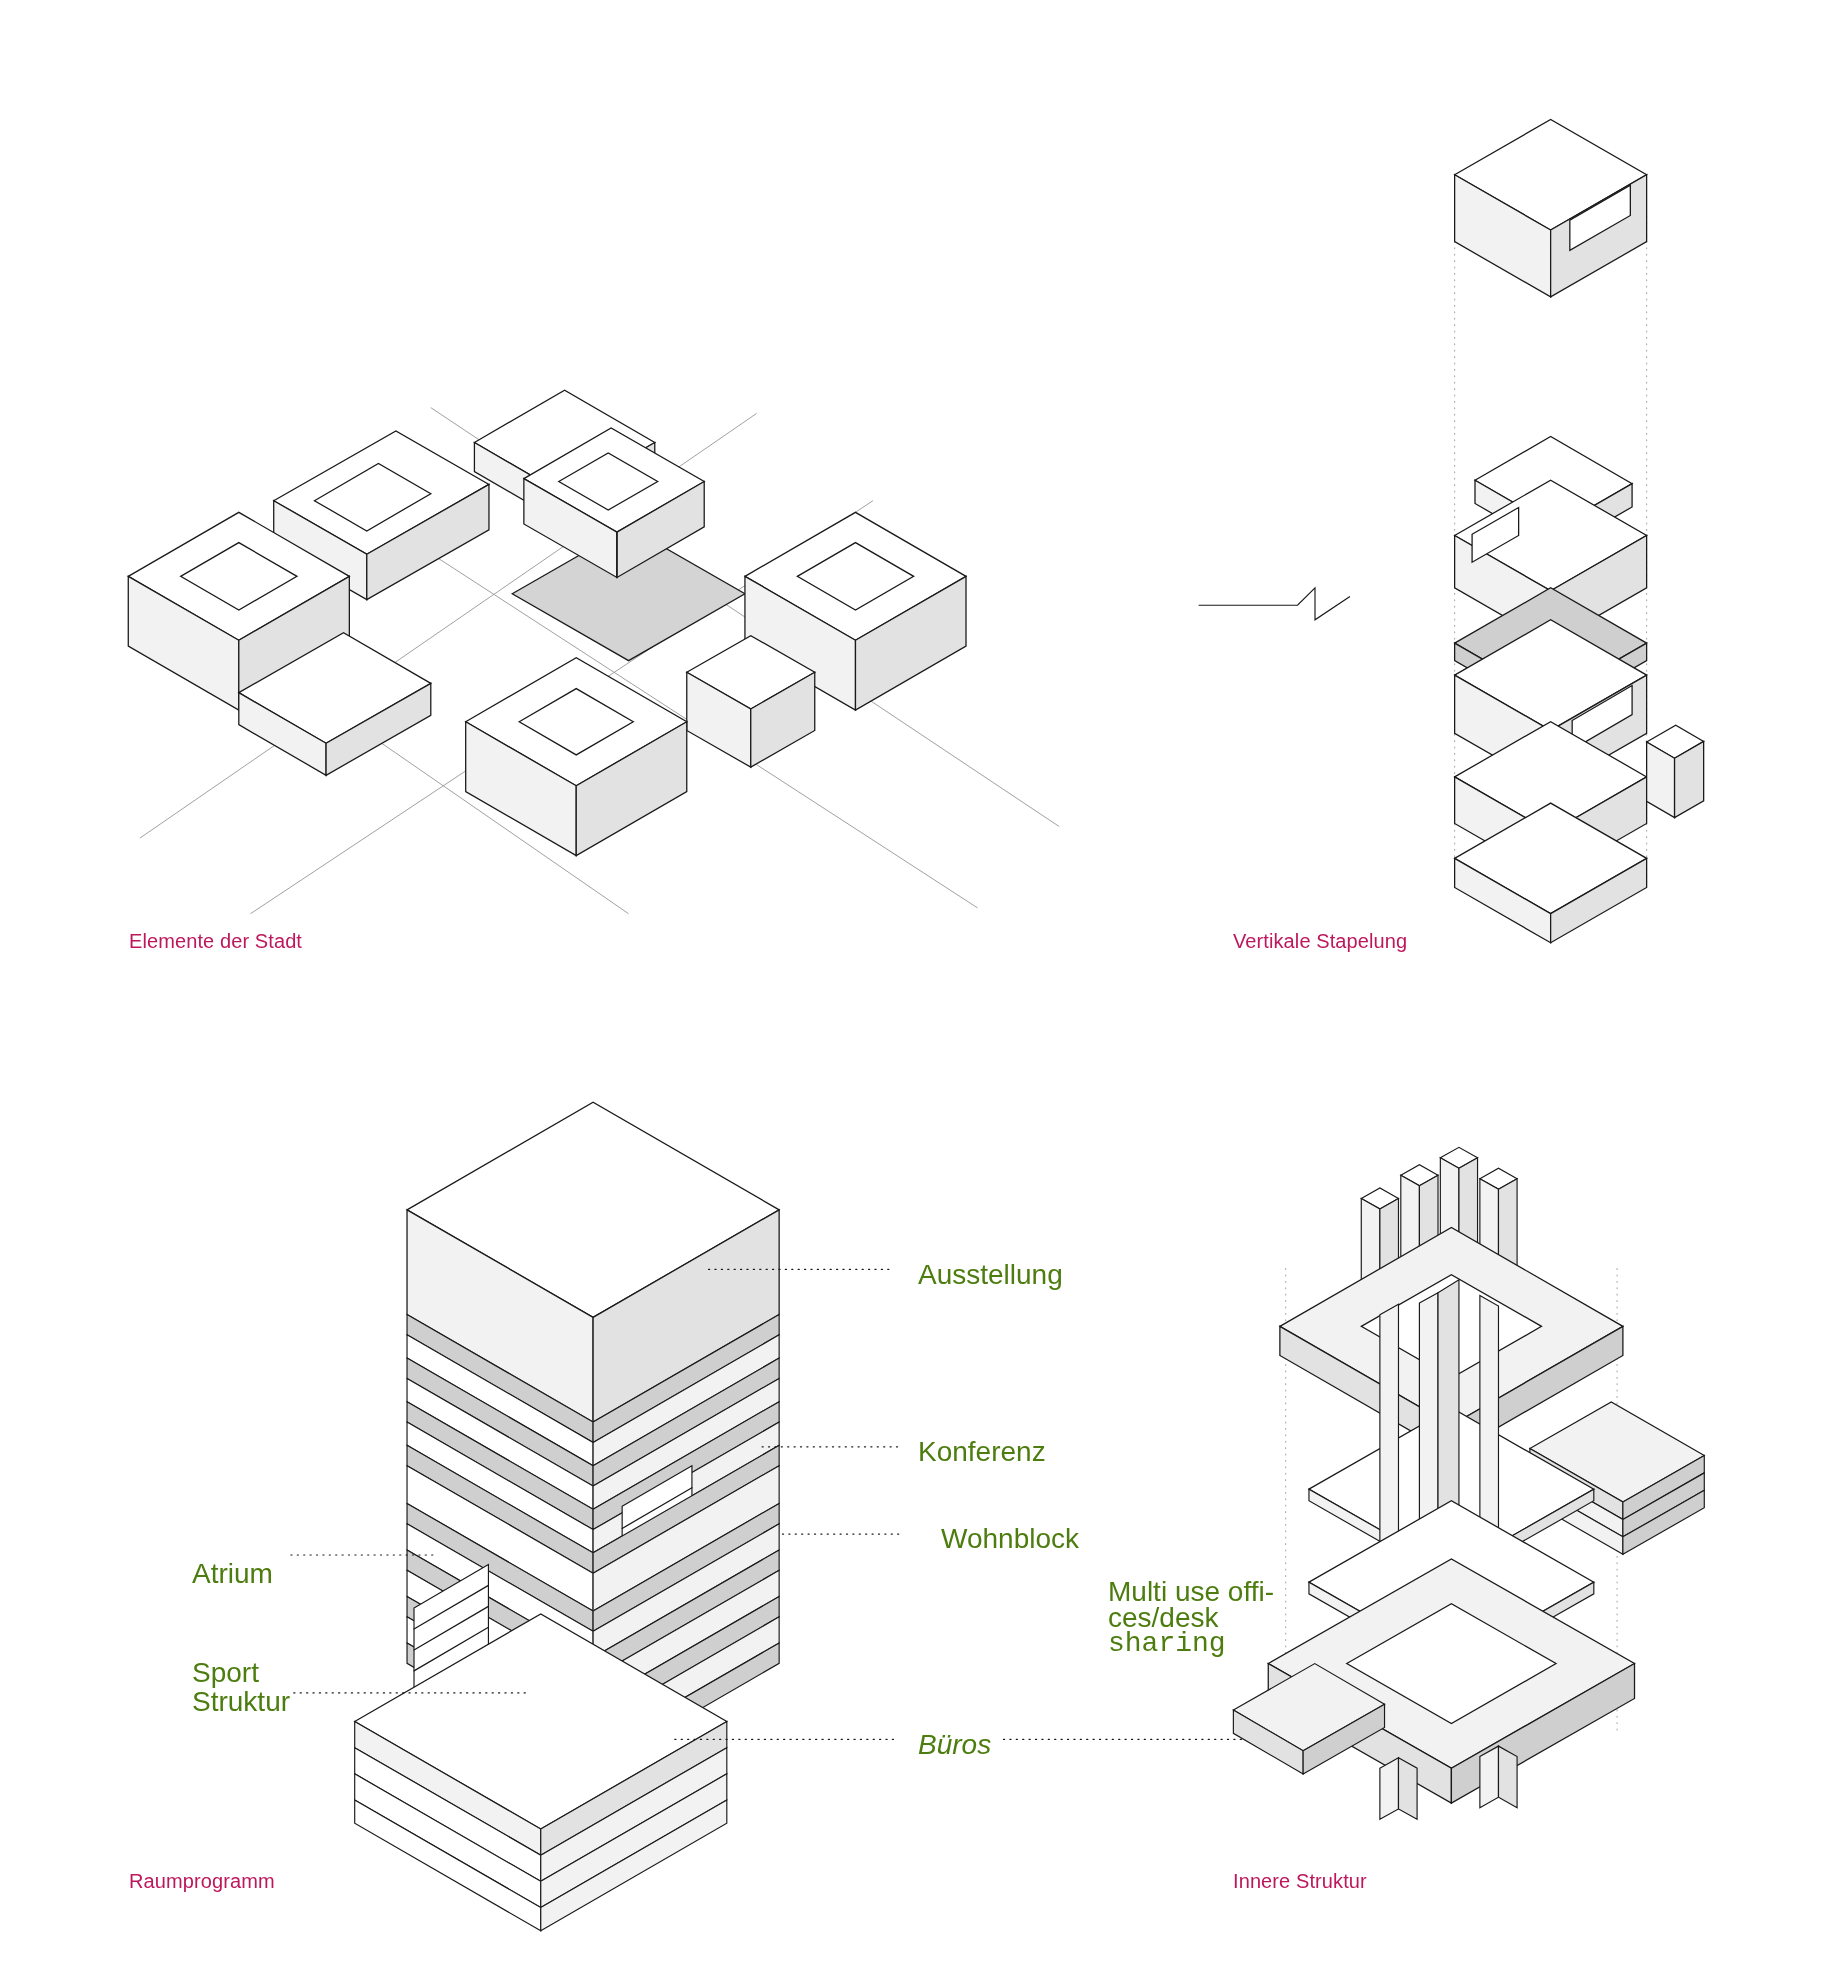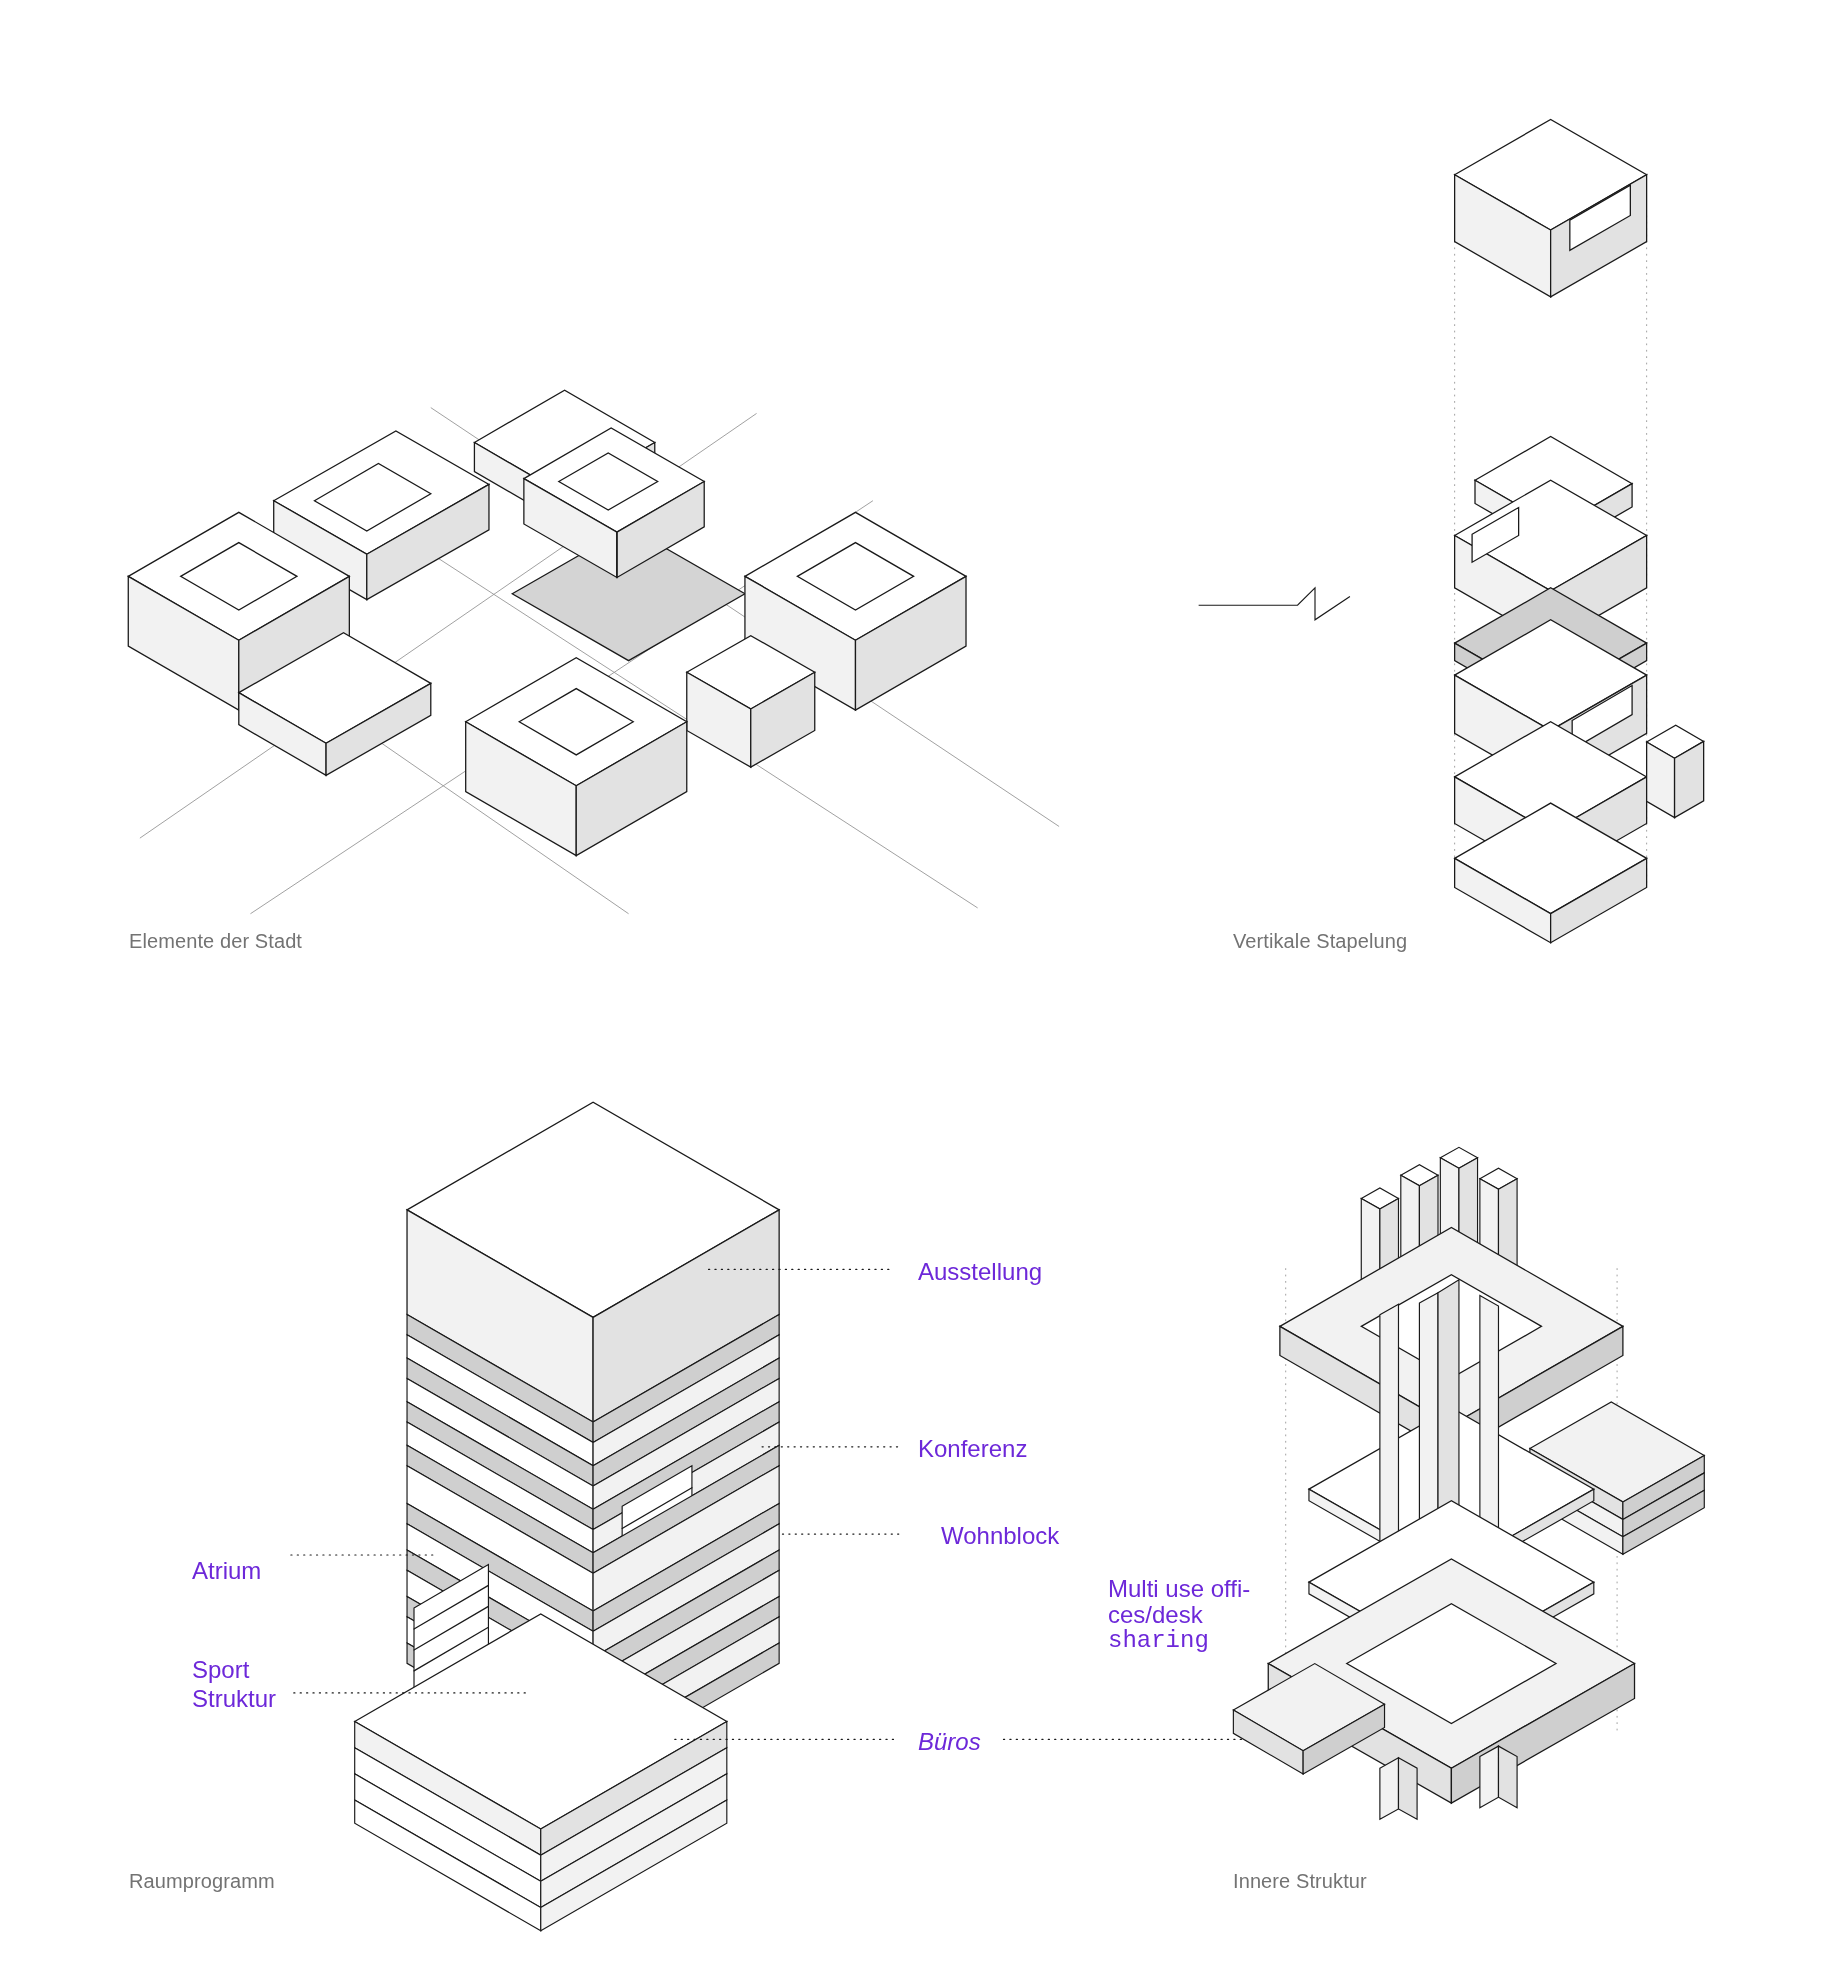--- a/index.html
+++ b/index.html
@@ -18,27 +18,27 @@
     background: #ffffff;
     overflow: hidden;
   }
   .quad {
     position: absolute;
   }
   .caption {
     position: absolute;
     font-size: 20px;
     letter-spacing: 0.1px;
-    color: #737373;
+    color: #be185d;
     white-space: nowrap;
   }
   .label {
     position: absolute;
-    font-size: 24px;
-    color: #6d28d9;
+    font-size: 28px;
+    color: #4d7c0f;
     white-space: pre;
     line-height: 1.28;
   }
   svg {
     display: block;
     overflow: visible;
   }
   .stroke {
     fill: none;
     stroke: #1a1a1a;

